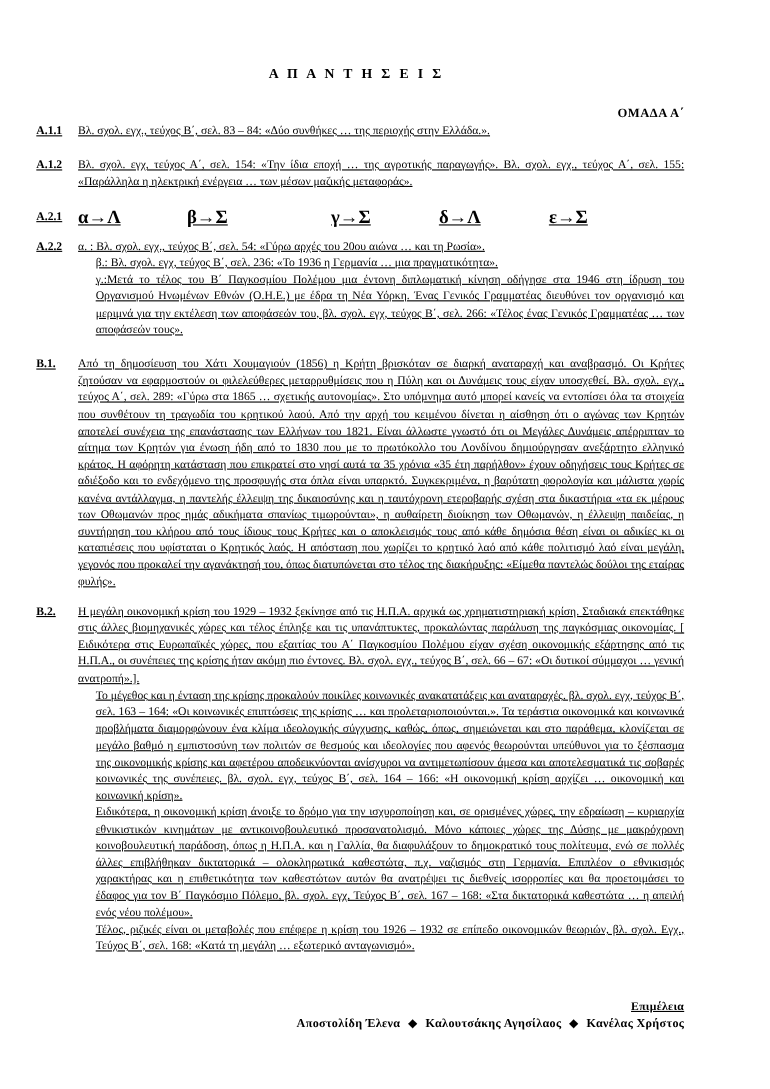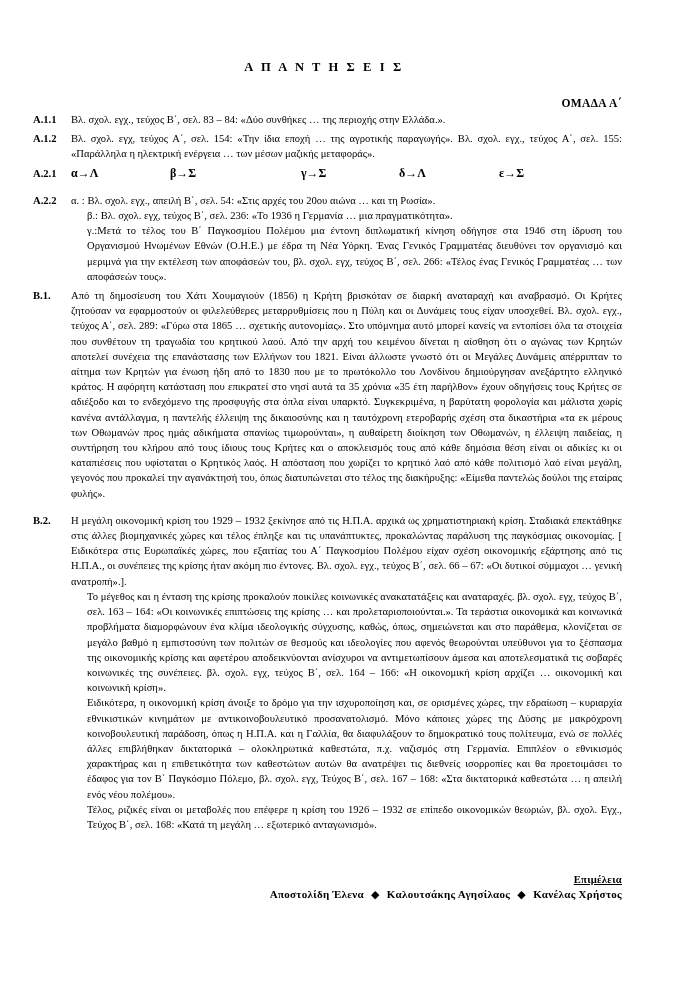--- a/index.html
+++ b/index.html
@@ -43,22 +43,23 @@
   .group-heading.second {
     margin-top: 21px;
     margin-bottom: 6px;
   }
 
   
   .row {
     display: flex;
     align-items: flex-start;
     margin-bottom: 0;
+    text-decoration: underline;
   }
-  .row + .row { margin-top: 4px; }
+  .row + .row { margin-top: 16px; }
   .row-gap-md { margin-top: 12px !important; }
 
   .label {
     flex: 0 0 auto;
     width: 45px;
     font-weight: bold;
     font-size: 10.6px;
     line-height: 15.2px;
     padding-left: 7px;
     box-sizing: border-box;
@@ -76,21 +77,21 @@
     margin: 0;
   }
   .body p + p { margin-top: 0; margin-left: 16px; }
 
   
   .sub-line { display: block; }
 
   
   .match-row {
     display: flex;
-    font-size: 12px;
+    font-size: 17px;
     line-height: 15.2px;
   }
   .match-item {
     white-space: nowrap;
     font-weight: bold;
   }
   .m1 { width: 99px; }
   .m2 { width: 131px; }
   .m3 { width: 98px; }
   .m4 { width: 100px; }
@@ -145,21 +146,21 @@
         <span class="match-item m3">γ→Σ</span>
         <span class="match-item m4">δ→Λ</span>
         <span class="match-item m5">ε→Σ</span>
       </div>
     </div>
   </div>
 
   <div class="row row-gap-md">
     <div class="label">Α.2.2</div>
     <div class="body">
-      <p class="sub-line">α. : Βλ. σχολ. εγχ., απειλή Β΄, σελ. 54: «Στις αρχές του 20ου αιώνα … και τη Ρωσία».</p>
+      <p class="sub-line">α. : Βλ. σχολ. εγχ., τεύχος Β΄, σελ. 54: «Γύρω αρχές του 20ου αιώνα … και τη Ρωσία».</p>
       <p class="sub-line">β.: Βλ. σχολ. εγχ, τεύχος Β΄, σελ. 236: «Το 1936 η Γερμανία … μια πραγματικότητα».</p>
       <p class="sub-line">γ.:Μετά το τέλος του Β΄ Παγκοσμίου Πολέμου μια έντονη διπλωματική κίνηση οδήγησε στα 1946 στη ίδρυση του Οργανισμού Ηνωμένων Εθνών  (Ο.Η.Ε.) με έδρα τη Νέα Υόρκη. Ένας Γενικός Γραμματέας διευθύνει τον οργανισμό και μεριμνά για την εκτέλεση των αποφάσεών του, βλ. σχολ. εγχ, τεύχος Β΄, σελ. 266: «Τέλος ένας Γενικός Γραμματέας … των αποφάσεών τους».</p>
     </div>
   </div>
 
 
   <div class="row">
     <div class="label">Β.1.</div>
     <div class="body">Από τη δημοσίευση του Χάτι Χουμαγιούν (1856) η Κρήτη βρισκόταν σε διαρκή αναταραχή και αναβρασμό. Οι Κρήτες ζητούσαν να εφαρμοστούν οι φιλελεύθερες μεταρρυθμίσεις που η Πύλη και οι Δυνάμεις τους είχαν υποσχεθεί. Βλ. σχολ. εγχ., τεύχος Α΄, σελ. 289: «Γύρω στα 1865 … σχετικής αυτονομίας». Στο υπόμνημα αυτό μπορεί κανείς να εντοπίσει όλα τα στοιχεία που συνθέτουν τη τραγωδία του κρητικού λαού. Από την αρχή του κειμένου δίνεται η αίσθηση ότι ο αγώνας των Κρητών αποτελεί συνέχεια της επανάστασης των Ελλήνων του 1821. Είναι άλλωστε γνωστό ότι οι Μεγάλες Δυνάμεις απέρριπταν το αίτημα των Κρητών για ένωση ήδη από το 1830 που με το πρωτόκολλο του Λονδίνου δημιούργησαν ανεξάρτητο ελληνικό κράτος. Η αφόρητη κατάσταση που επικρατεί στο νησί αυτά τα 35 χρόνια «35 έτη παρήλθον» έχουν οδηγήσεις τους Κρήτες σε αδιέξοδο και το ενδεχόμενο της προσφυγής στα όπλα είναι υπαρκτό. Συγκεκριμένα, η βαρύτατη φορολογία και μάλιστα χωρίς κανένα αντάλλαγμα, η παντελής έλλειψη της δικαιοσύνης και η ταυτόχρονη ετεροβαρής σχέση στα δικαστήρια «τα εκ μέρους των Οθωμανών  προς ημάς αδικήματα σπανίως τιμωρούνται», η αυθαίρετη διοίκηση των Οθωμανών, η έλλειψη παιδείας, η συντήρηση του κλήρου από τους ίδιους τους Κρήτες και ο αποκλεισμός τους από κάθε δημόσια θέση είναι οι αδικίες κι οι καταπιέσεις που υφίσταται ο Κρητικός λαός. Η απόσταση που χωρίζει το κρητικό λαό από κάθε πολιτισμό λαό είναι μεγάλη, γεγονός που προκαλεί την αγανάκτησή του, όπως διατυπώνεται στο τέλος της διακήρυξης: «Είμεθα παντελώς δούλοι της εταίρας φυλής».</div>
   </div>

